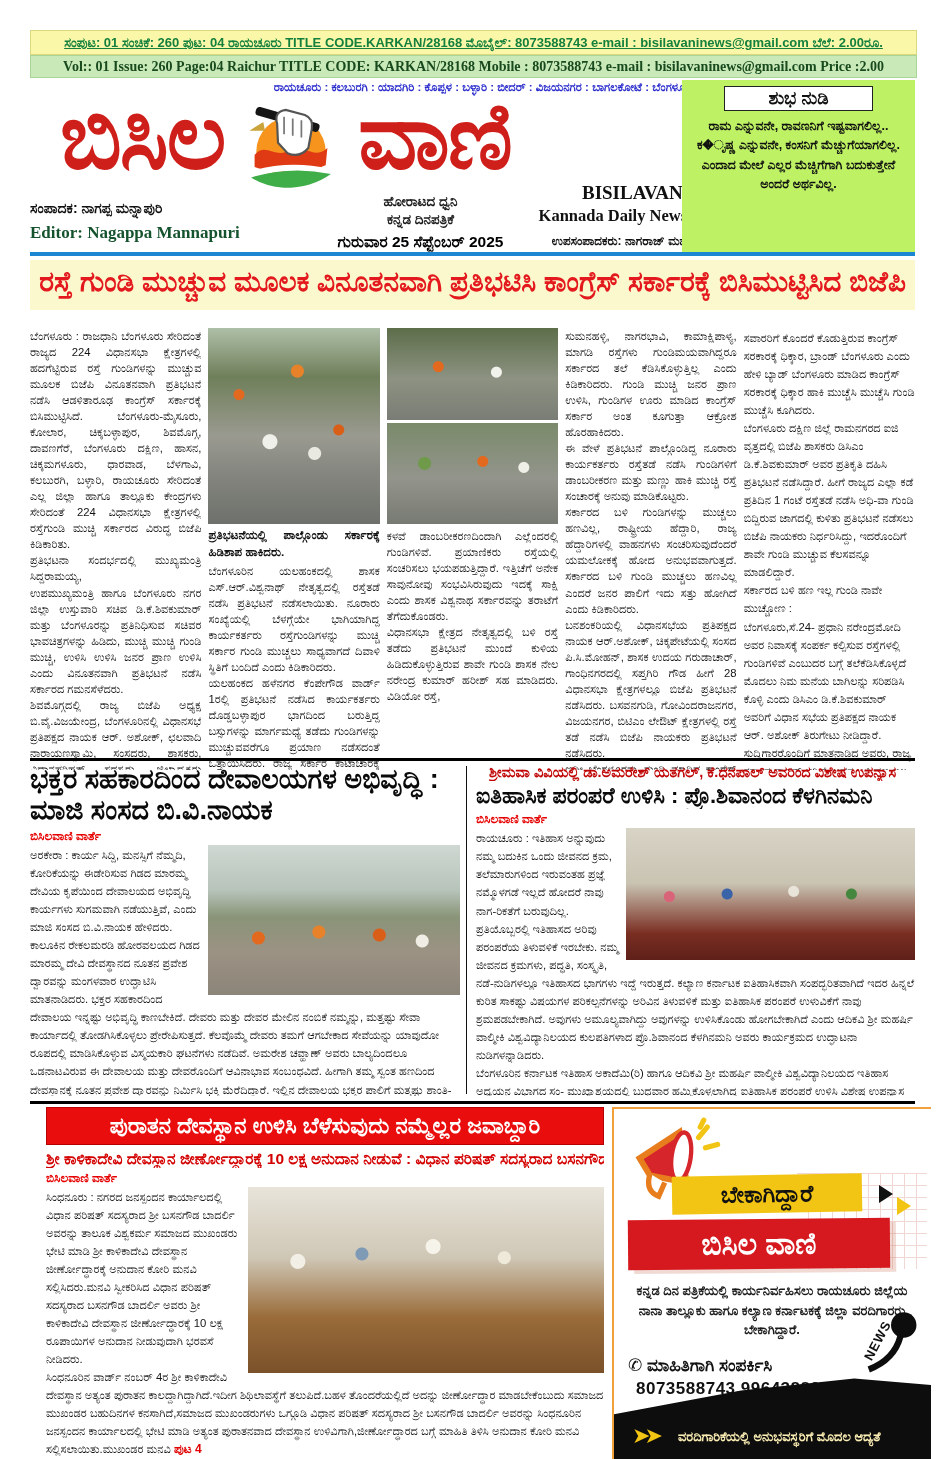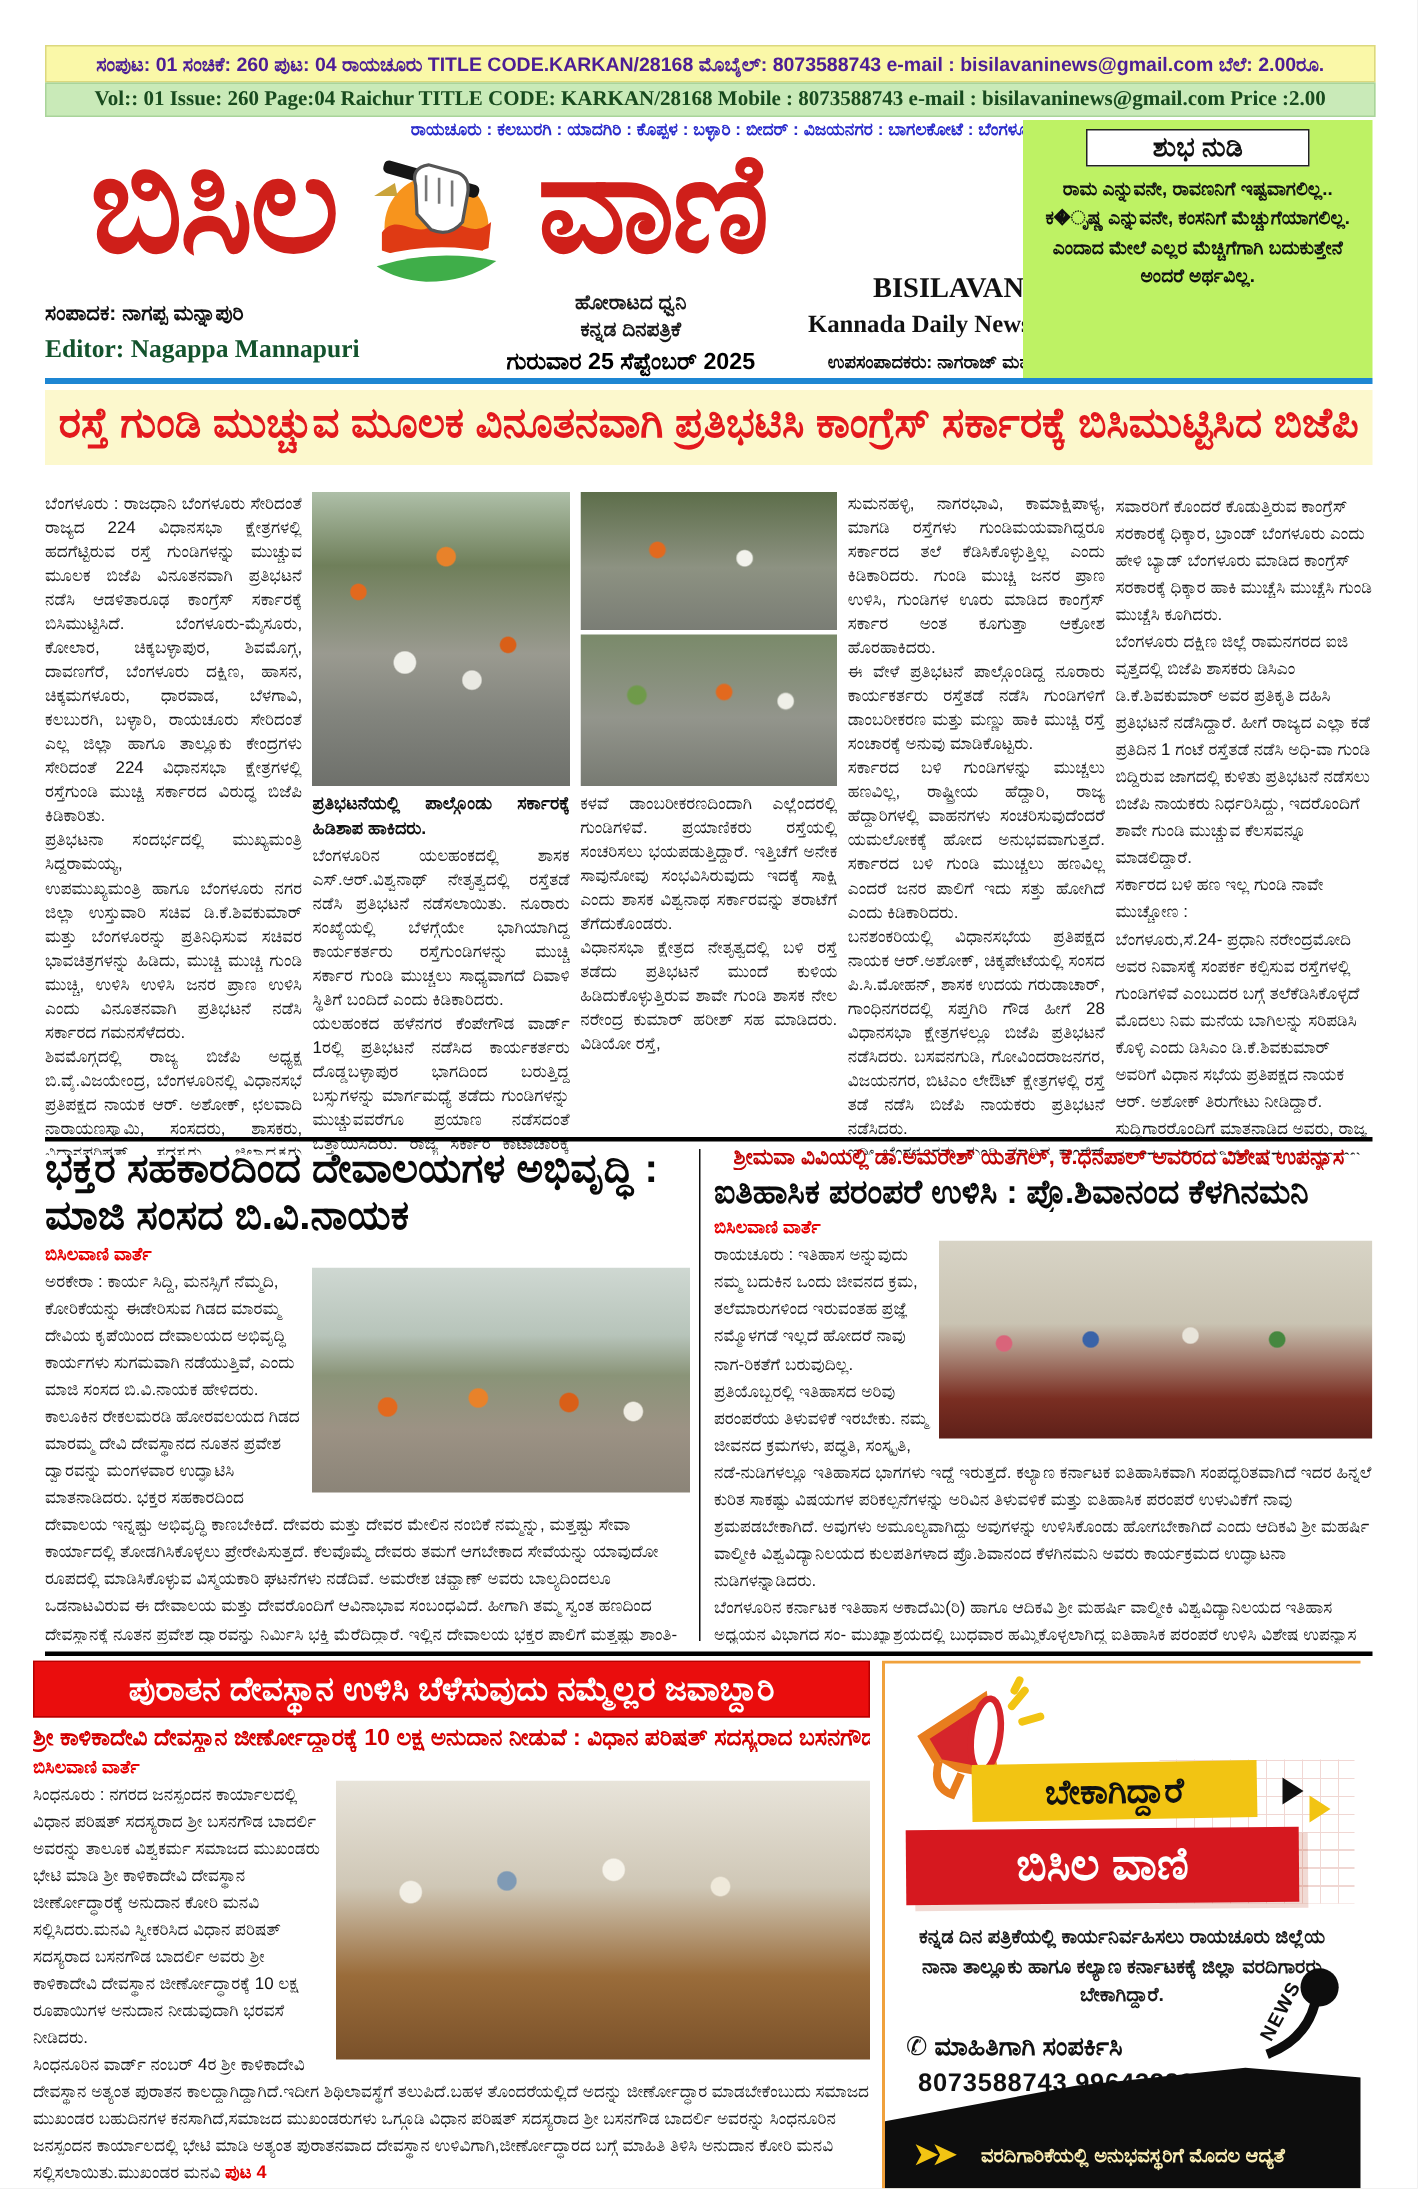--- a/index.html
+++ b/index.html
@@ -1,21 +1,21 @@
 <!DOCTYPE html>
 <html><head>
 <meta charset="utf-8">
 <style>
   html,body{margin:0;padding:0;background:#e8e8e8;}
   .page{position:relative;width:945px;height:1459px;background:#ffffff;margin:0 auto;
         font-family:"Liberation Sans","DejaVu Sans",sans-serif;color:#111;overflow:hidden;}
   .abs{position:absolute;}
   
   .bar{left:30px;width:885px;text-align:center;font-weight:bold;overflow:hidden;white-space:nowrap;}
-  .bar1{top:30px;height:23px;line-height:23px;background:#faf8a8;border:1px solid #dcd87e;font-size:13px;color:#4c1d95;}
+  .bar1{top:30px;height:23px;line-height:23px;background:#faf8a8;border:1px solid #dcd87e;font-size:13px;color:#15803d;text-decoration:underline;}
   .bar2{top:55px;height:21px;line-height:21px;background:#c9eab8;border:1px solid #a9d49a;
         font-family:"Liberation Serif",serif;font-size:14px;color:#184a1e;}
   .districts{top:81px;left:42px;width:885px;text-align:center;font-size:11.5px;font-weight:bold;color:#2a2ccc;}
   
   .masthead{top:96px;left:30px;width:885px;height:156px;}
   .mh-title{position:absolute;left:30px;top:-8px;display:flex;align-items:flex-start;gap:11px;}
   .mh-word{font-size:92px;line-height:1.05;font-weight:bold;color:#cf1f1a;letter-spacing:-2px;}
   .logo{width:104px;height:112px;margin:4px 4px 0 4px;}
   .mh-center{position:absolute;left:293px;top:97px;width:195px;text-align:center;}
   .tg{font-size:13.5px;font-weight:bold;color:#1a1a1a;line-height:1.35;}
@@ -74,21 +74,21 @@
       radial-gradient(circle at 68% 60%, #d95f18 0 6px, transparent 7px),
       radial-gradient(circle at 85% 64%, #f0ede4 0 6px, transparent 7px),
       linear-gradient(180deg,#cfd8d2 0%,#b7c4ba 30%,#8a9478 48%,#9c9284 72%,#8b8478 100%);}
   .ph-lecture{float:right;width:289px;height:132px;margin:0 0 4px 7px;background:
       radial-gradient(circle at 15% 52%, #d9647a 0 5px, transparent 6px),
       radial-gradient(circle at 35% 50%, #3a63a8 0 5px, transparent 6px),
       radial-gradient(circle at 58% 48%, #e8e4da 0 5px, transparent 6px),
       radial-gradient(circle at 78% 50%, #46873f 0 5px, transparent 6px),
       linear-gradient(180deg,#d8d4c6 0%,#c9c3b2 42%,#7a2e22 80%,#5e2019 100%);}
   
-  .bottom{top:1107px;left:22px;width:885px;height:352px;overflow:hidden;}
+  .bottom{top:1107px;left:46px;width:885px;height:352px;overflow:hidden;}
   .bottom-left{position:absolute;left:0;top:0;width:558px;height:352px;overflow:hidden;}
   .red-band{background:#ea0d0d;color:#fff;font-weight:bold;font-size:22px;text-align:center;
             height:36px;line-height:36px;white-space:nowrap;overflow:hidden;border:1px solid #b50000;}
   .subhead{color:#d40000;font-weight:bold;font-size:15.5px;margin:5px 0 1px 0;white-space:nowrap;overflow:hidden;}
   .ph-memo{float:right;width:356px;height:186px;margin:0 0 4px 8px;background:
       radial-gradient(circle at 14% 40%, #f2efe6 0 7px, transparent 8px),
       radial-gradient(circle at 32% 36%, #7f9ab5 0 6px, transparent 7px),
       radial-gradient(circle at 52% 32%, #f6f3ea 0 7px, transparent 8px),
       radial-gradient(circle at 72% 38%, #efe9da 0 6px, transparent 7px),
       linear-gradient(180deg,#e8e4da 0%,#cfc7b6 38%,#9a6c3a 70%,#7a512a 100%);}

